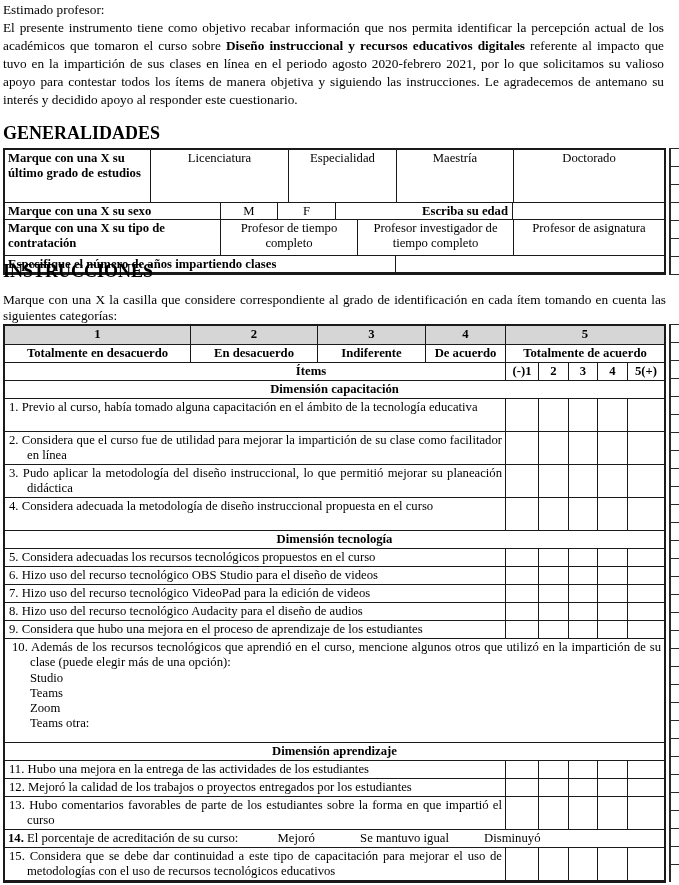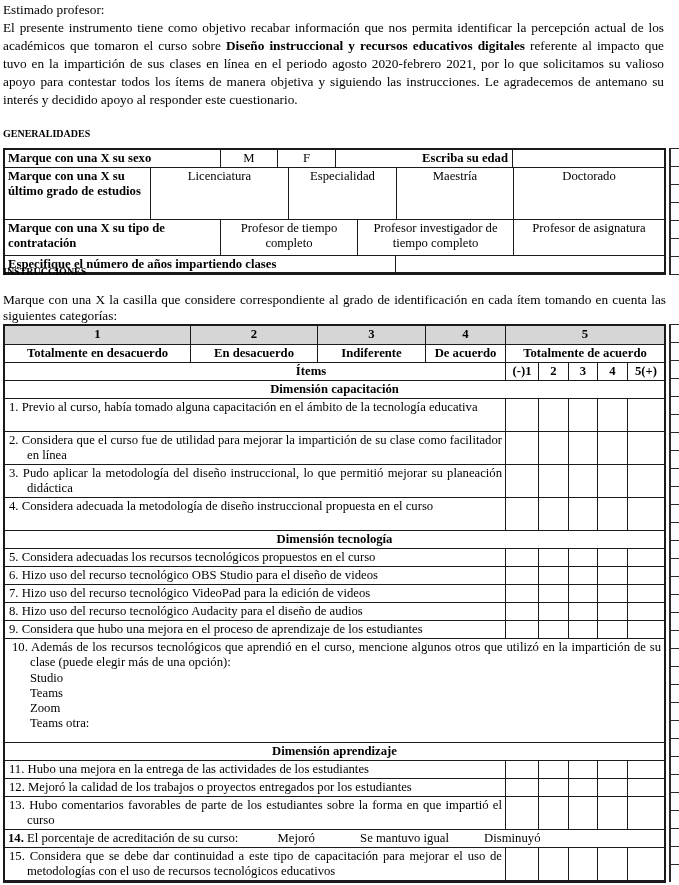--- a/index.html
+++ b/index.html
@@ -1,21 +1,21 @@
 <!DOCTYPE html>
 <html><head>
 <meta charset="utf-8">
 <style>
   html,body{margin:0;padding:0;background:#ffffff;}
   body{width:679px;height:885px;position:relative;font-family:"Liberation Serif",serif;color:#000;}
   *{box-sizing:border-box;}
   .page{position:absolute;inset:0;overflow:hidden;}
   .intro{position:absolute;left:3px;top:1px;width:661px;font-size:13.3px;line-height:17.9px;text-align:justify;}
   .block{display:block;}
-  .h1{position:absolute;left:3px;font-weight:bold;font-size:10px;line-height:15px;}
+  .h1{position:absolute;left:3px;font-weight:bold;font-size:18px;line-height:15px;}
   .para{position:absolute;left:3px;top:292px;width:663px;font-size:13.3px;line-height:16px;text-align:justify;}
   .tbl{position:absolute;left:3px;border:2px solid #1a1a1a;background:#fff;}
   .tbl1{top:148px;width:663px;border-bottom-width:3px;}
   .tbl2{top:324px;width:663px;border-bottom-width:3px;}
   .row{display:flex;align-items:stretch;border-top:1px solid #1a1a1a;}
   .row:first-child{border-top:none;}
   .cell{border-left:1px solid #1a1a1a;padding:1px 3px 0 3px;font-size:12.7px;line-height:15.3px;overflow:hidden;}
   .cell:first-child{border-left:none;}
   .bold{font-weight:bold;}
   .center{text-align:center;}
@@ -39,33 +39,33 @@
 
 <div class="page">
 
   <div class="intro">
     <span class="block">Estimado profesor:</span><span>El presente instrumento tiene como objetivo recabar información que nos permita identificar la percepción actual de los académicos que tomaron el curso sobre </span><b>Diseño instruccional y recursos educativos digitales</b><span> referente al impacto que tuvo en la impartición de sus clases en línea en el periodo agosto 2020-febrero 2021, por lo que solicitamos su valioso apoyo para contestar todos los ítems de manera objetiva y siguiendo las instrucciones. Le agradecemos de antemano su interés y decidido apoyo al responder este cuestionario.</span>
   </div>
 
   <div class="h1" style="top:126px">GENERALIDADES</div>
 
   <div class="tbl tbl1">
+    <div class="row" style="height:52px">
+      <div class="cell bold" style="width:145px">Marque con una X su último grado de estudios</div>
+      <div class="cell center" style="width:138px">Licenciatura</div>
+      <div class="cell center" style="width:108px">Especialidad</div>
+      <div class="cell center" style="width:117px">Maestría</div>
+      <div class="cell center grow">Doctorado</div>
+    </div>
     <div class="row" style="height:17px">
       <div class="cell bold nw" style="width:215px">Marque con una X su sexo</div>
       <div class="cell center" style="width:57px">M</div>
       <div class="cell center" style="width:58px">F</div>
       <div class="cell bold right" style="width:177px">Escriba su edad</div>
       <div class="cell grow"></div>
-    </div>
-    <div class="row" style="height:52px">
-      <div class="cell bold" style="width:145px">Marque con una X su último grado de estudios</div>
-      <div class="cell center" style="width:138px">Licenciatura</div>
-      <div class="cell center" style="width:108px">Especialidad</div>
-      <div class="cell center" style="width:117px">Maestría</div>
-      <div class="cell center grow">Doctorado</div>
     </div>
     <div class="row" style="height:36px">
       <div class="cell bold" style="width:215px">Marque con una X su tipo de contratación</div>
       <div class="cell center" style="width:137px">Profesor de tiempo completo</div>
       <div class="cell center" style="width:156px">Profesor investigador de tiempo completo</div>
       <div class="cell center grow">Profesor de asignatura</div>
     </div>
     <div class="row" style="height:17px">
       <div class="cell bold nw" style="width:390px">Especifique el número de años impartiendo clases</div>
       <div class="cell grow"></div>

